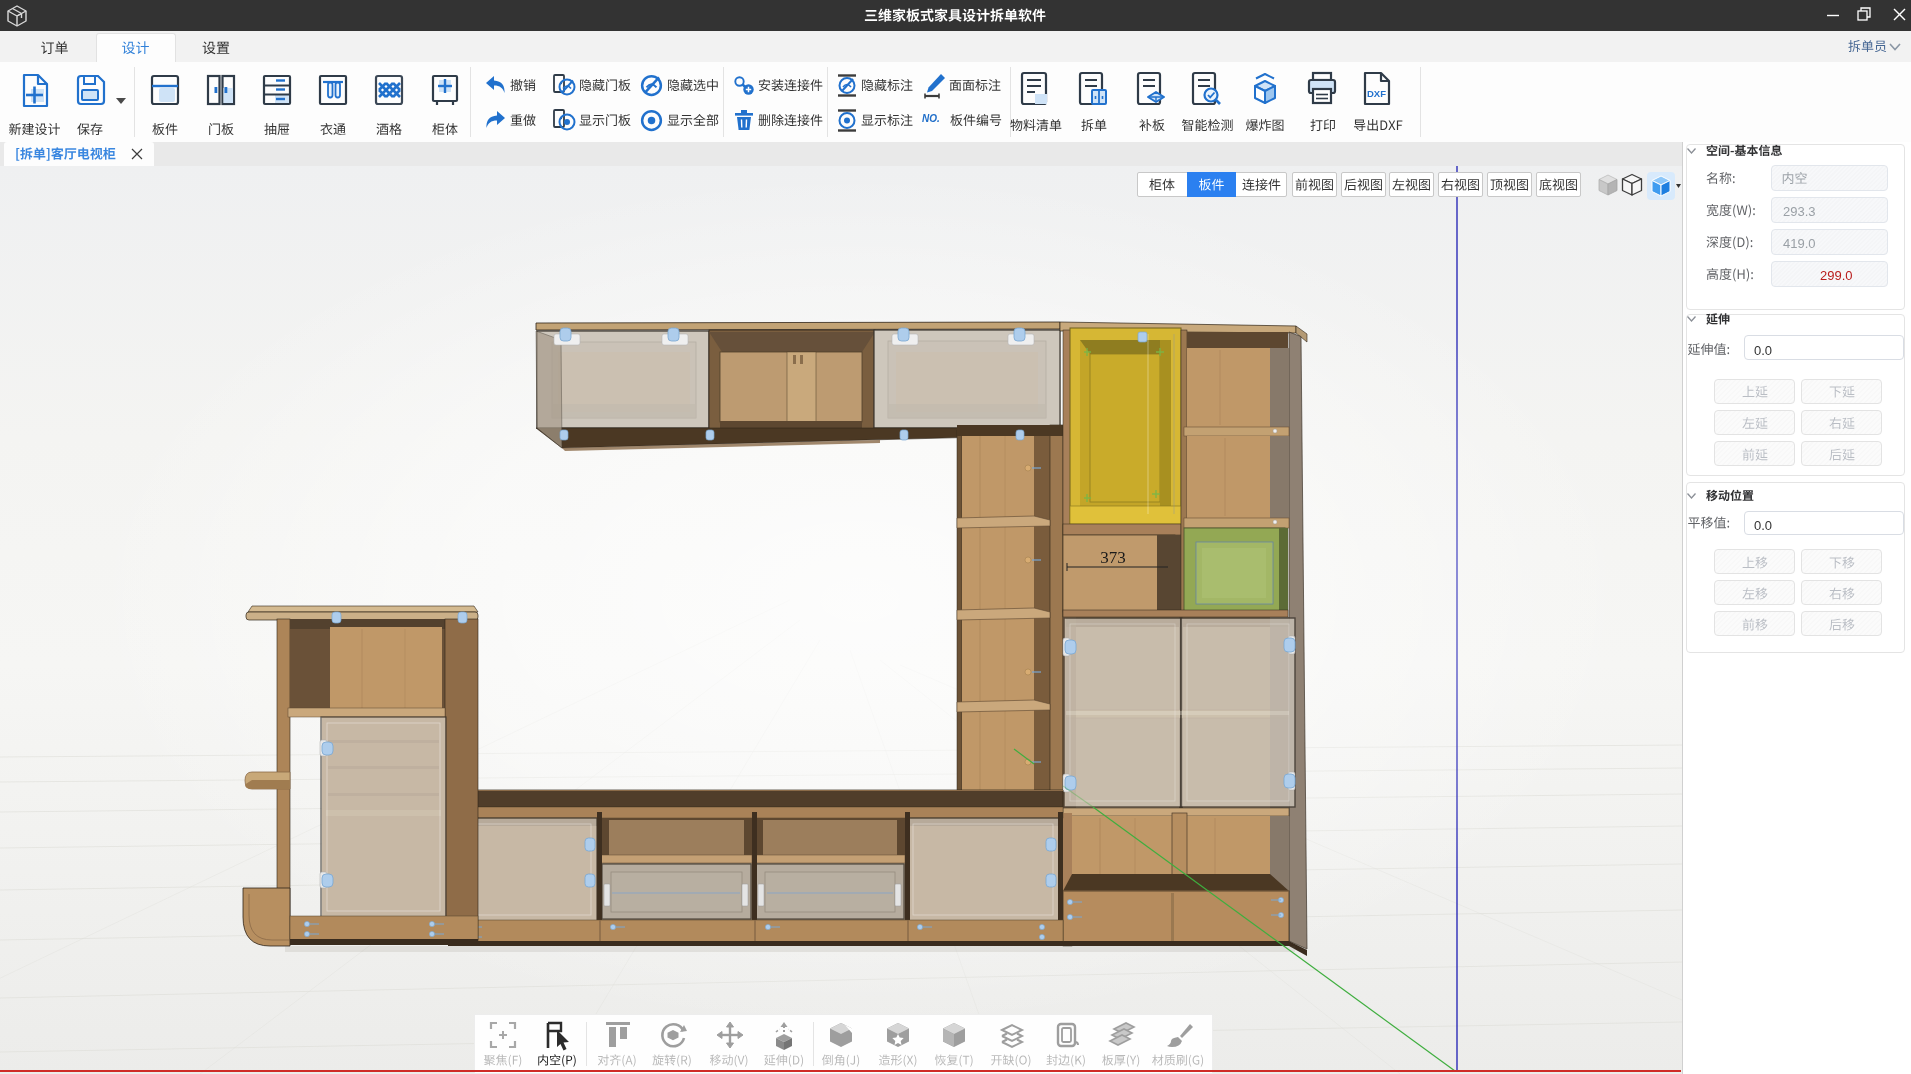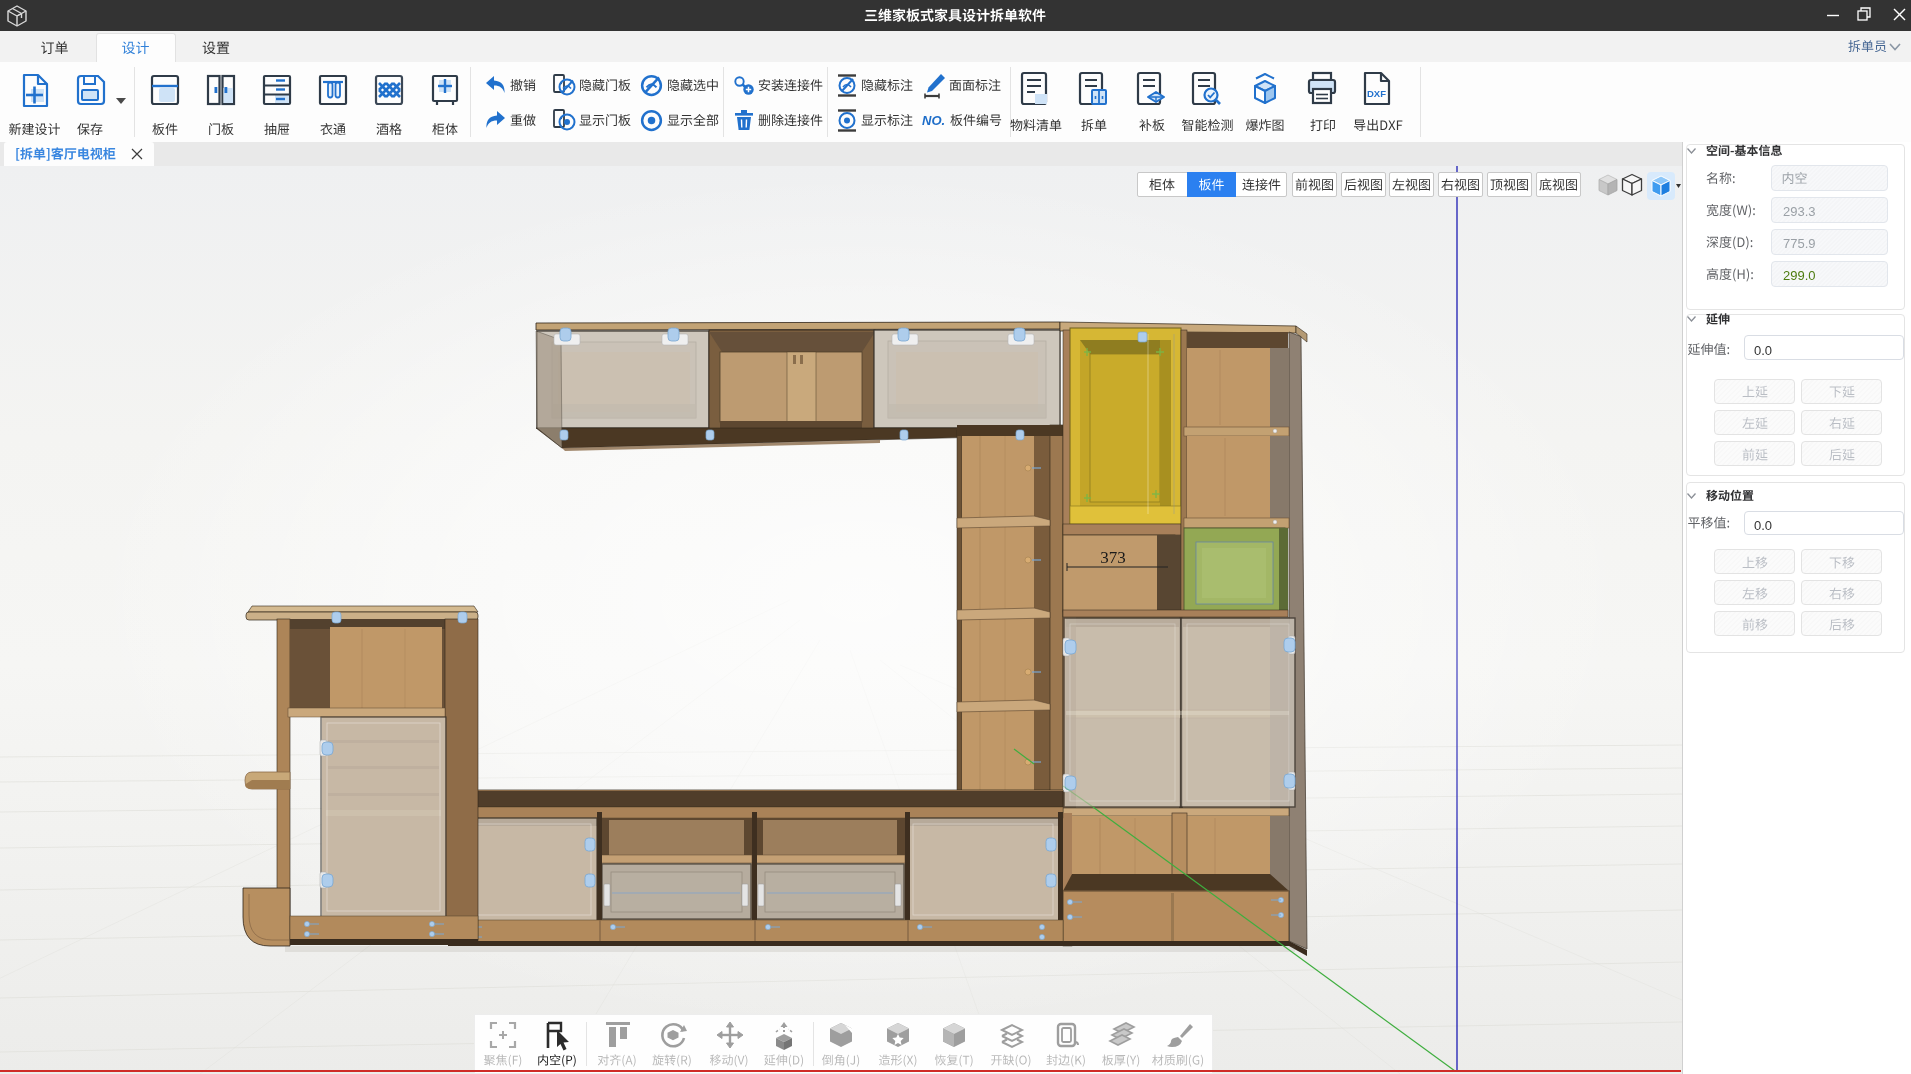--- a/index.html
+++ b/index.html
@@ -635,42 +635,42 @@
   </svg>
 <svg class="abs" style="left:1686px;top:492px;z-index:17" width="11" height="8" viewBox="0 0 11 8">
     <path d="M1.5,1.5 L5.5,6 L9.5,1.5" stroke="#8b8f96" stroke-width="1.3" fill="none"></path>
   </svg>
 
 <div class="inp" style="left:1771px;top:165px;width:117px;height:26px;z-index:17"></div>
 <div class="inp" style="left:1771px;top:197px;width:117px;height:26px;z-index:17"></div>
 <div class="inp" style="left:1771px;top:229px;width:117px;height:26px;z-index:17"></div>
 <div class="inp" style="left:1771px;top:261px;width:117px;height:26px;z-index:17"></div>
 <div class="ltx" style="left:1783px;top:205px;font-size:13px;line-height:13px;color:#9aa0a6;z-index:18">293.3</div>
-<div class="ltx" style="left:1783px;top:237px;font-size:13px;line-height:13px;color:#9aa0a6;z-index:18">775.9</div>
-<div class="ltx" style="left:1783px;top:269px;font-size:13px;line-height:13px;color:#4d7c0f;z-index:18">299.0</div>
+<div class="ltx" style="left:1783px;top:237px;font-size:13px;line-height:13px;color:#9aa0a6;z-index:18">419.0</div>
+<div class="ltx" style="left:1820px;top:269px;font-size:13px;line-height:13px;color:#b91c1c;z-index:18">299.0</div>
 
 <div class="inpw" style="left:1744px;top:335px;width:160px;height:25px;z-index:17"></div>
 <div class="ltx" style="left:1754px;top:344px;font-size:13px;line-height:13px;color:#333;z-index:18">0.0</div>
 <div class="pbtn" style="left:1714px;top:379px;z-index:17"></div>
 <div class="pbtn" style="left:1801px;top:379px;z-index:17"></div>
 <div class="pbtn" style="left:1714px;top:410px;z-index:17"></div>
 <div class="pbtn" style="left:1801px;top:410px;z-index:17"></div>
 <div class="pbtn" style="left:1714px;top:441px;z-index:17"></div>
 <div class="pbtn" style="left:1801px;top:441px;z-index:17"></div>
 
 <div class="inpw" style="left:1744px;top:511px;width:160px;height:24px;z-index:17"></div>
 <div class="ltx" style="left:1754px;top:519px;font-size:13px;line-height:13px;color:#333;z-index:18">0.0</div>
 <div class="pbtn" style="left:1714px;top:549px;z-index:17"></div>
 <div class="pbtn" style="left:1801px;top:549px;z-index:17"></div>
 <div class="pbtn" style="left:1714px;top:580px;z-index:17"></div>
 <div class="pbtn" style="left:1801px;top:580px;z-index:17"></div>
 <div class="pbtn" style="left:1714px;top:611px;z-index:17"></div>
 <div class="pbtn" style="left:1801px;top:611px;z-index:17"></div>
 
-<div class="ltx" style="left:922px;top:113px;font-size:13px;color:#1f6ec9;font-weight:bold;font-style:italic;z-index:22">NO.</div>
+<div class="ltx" style="left:922px;top:113px;font-size:10px;color:#1f6ec9;font-weight:bold;font-style:italic;z-index:22">NO.</div>
 
 <div class="abs" id="bottombar"></div>
 <div class="bsep" style="left:586px"></div>
 <div class="bsep" style="left:813px"></div>
 <svg class="abs" style="left:474px;top:1014px;z-index:9" width="739" height="56" viewBox="0 0 739 56">
 
 <g transform="translate(16,8)" stroke="#a8a8a8" stroke-width="2.2" fill="none">
   <path d="M1,7 v-6 h6 M19,1 h6 v6 M25,19 v6 h-6 M7,25 h-6 v-6"></path>
   <path d="M9,13 h8 M13,9 v8" stroke-width="2"></path>
 </g>

